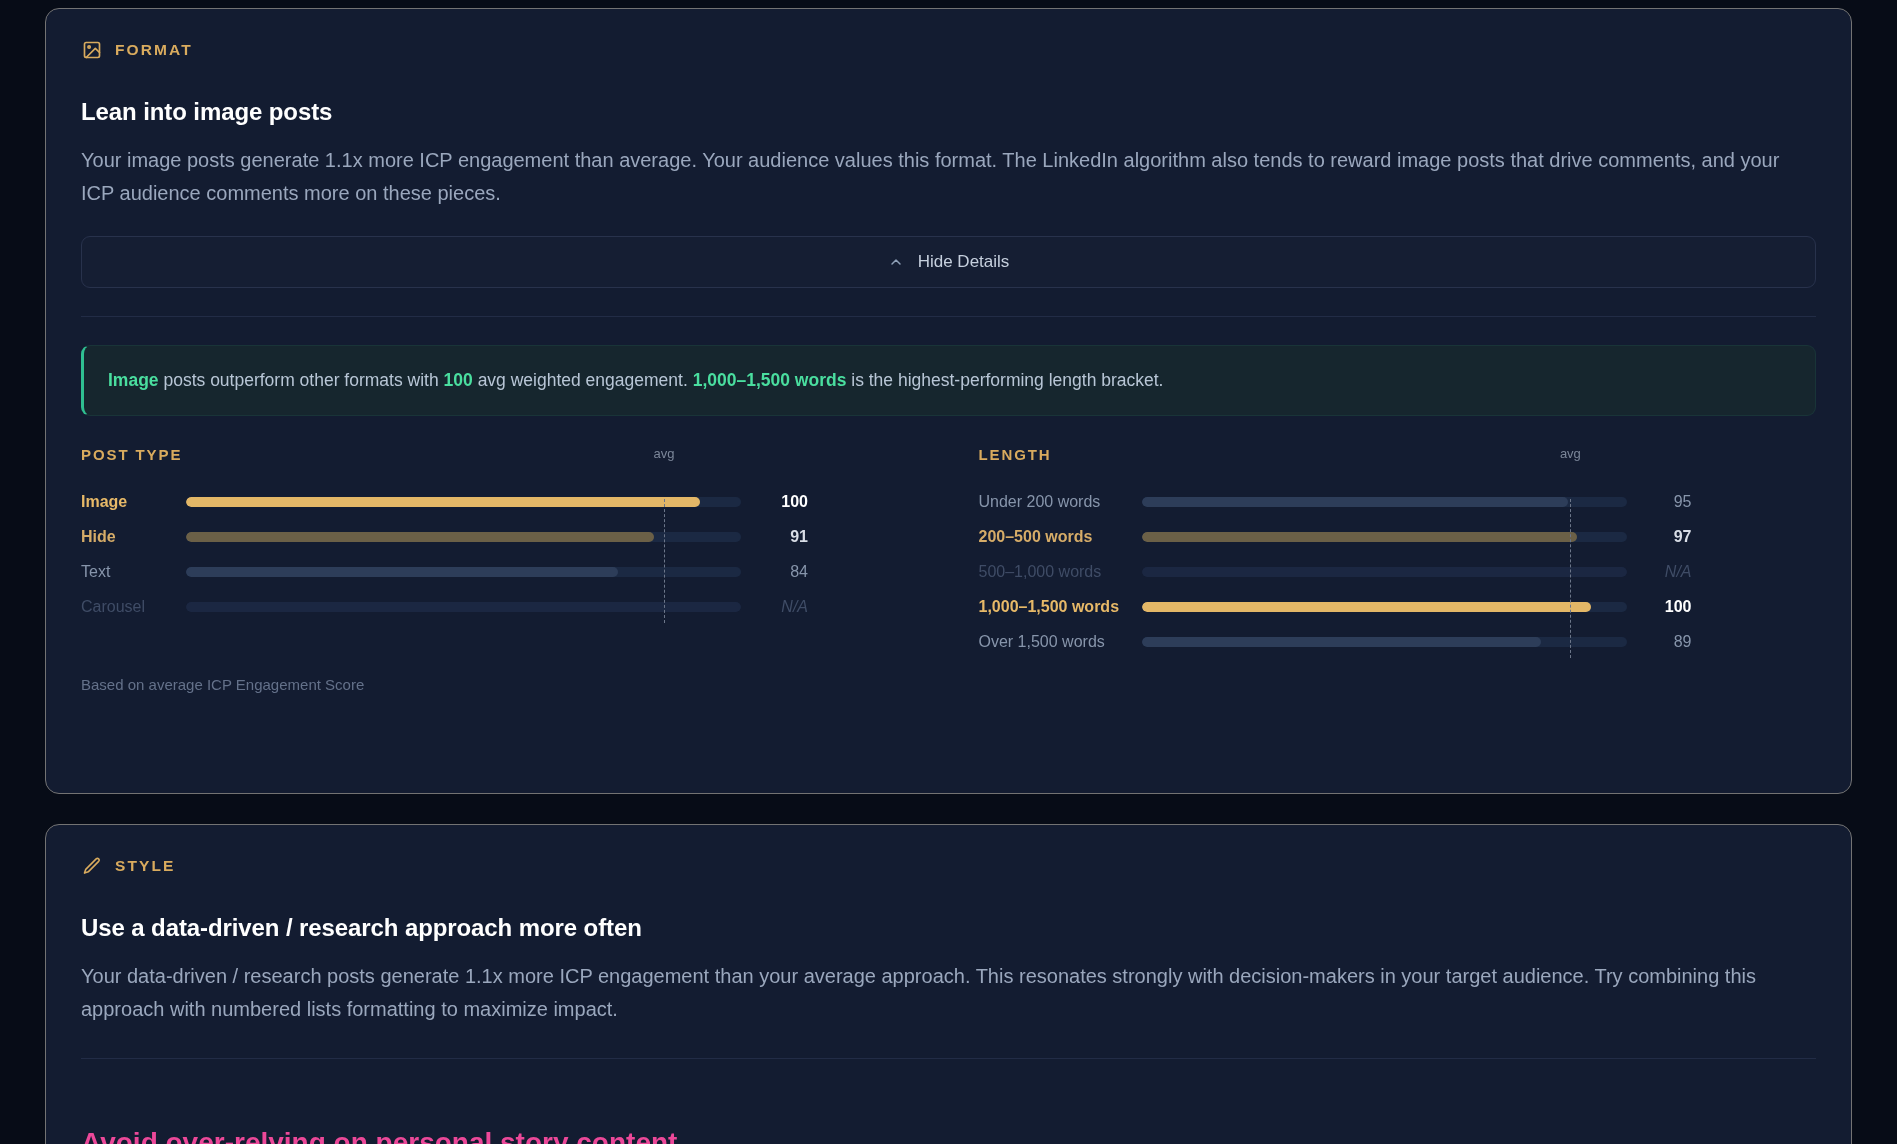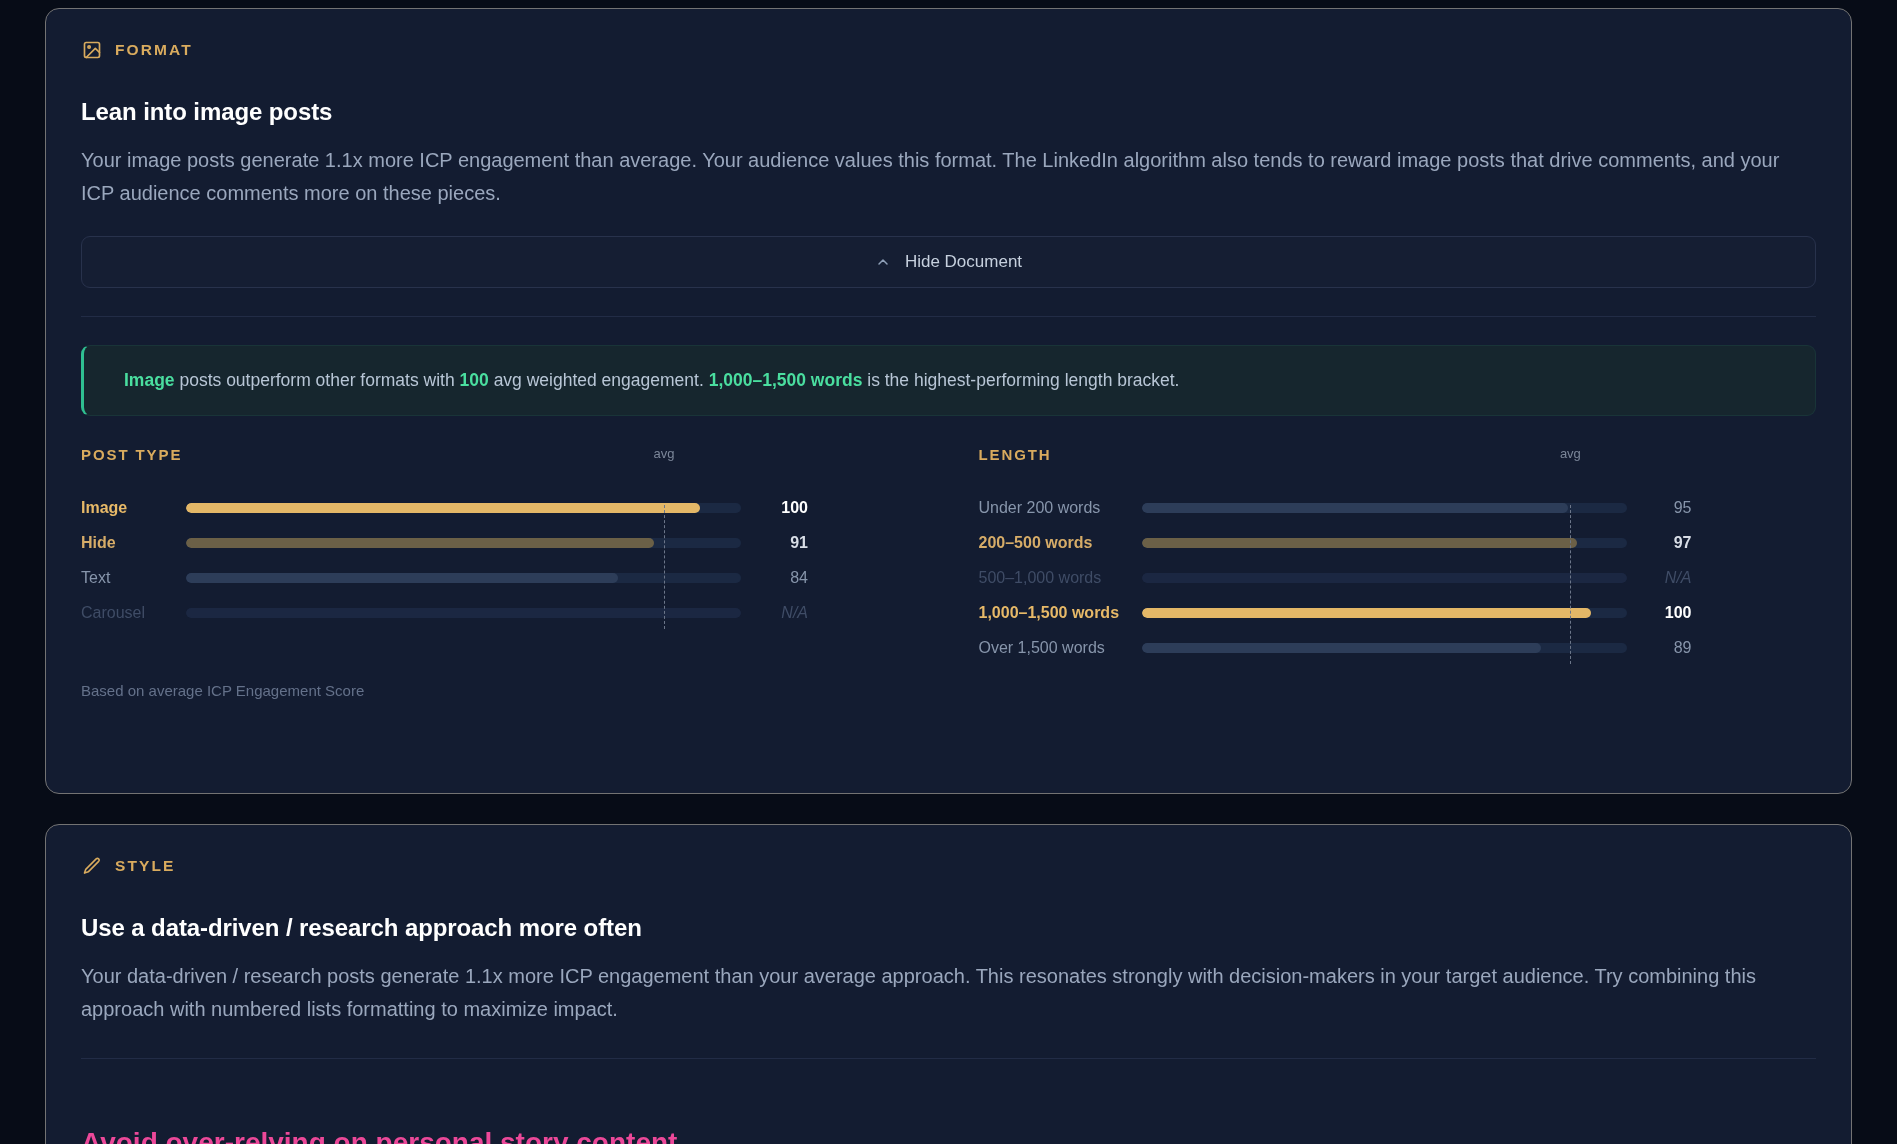--- a/index.html
+++ b/index.html
@@ -106,21 +106,21 @@
     border-top: 1px solid #222c46;
   }
 
   
   .insight {
     margin-top: 28px;
     background: #16262e;
     border: 1px solid #23525055;
     border-left: 3px solid #2fbf91;
     border-radius: 9px;
-    padding: 22px 40px;
+    padding: 22px 24px;
     font-size: 17.5px;
     color: #b8c6d6;
     line-height: 1.4;
   }
   .insight .hl {
     color: #4ade9f;
     font-weight: bold;
   }
 
   
@@ -129,21 +129,21 @@
     gap: 60px;
     margin-top: 30px;
   }
   .chart-col { flex: 1; position: relative; }
 
   .chart-title {
     font-size: 15px;
     font-weight: bold;
     letter-spacing: 1.9px;
     color: #d9ab5e;
-    margin-bottom: 28px;
+    margin-bottom: 22px;
   }
 
   .avg-label {
     position: absolute;
     top: 0px;
     font-size: 13px;
     color: #7b8699;
     transform: translateX(-50%);
   }
 
@@ -251,21 +251,21 @@
 
     <h2 class="rec-title">Lean into image posts</h2>
     <p class="rec-body">Your image posts generate 1.1x more ICP engagement than average. Your audience values this format. The LinkedIn algorithm also tends to reward image posts that drive comments, and your ICP audience comments more on these pieces.</p>
 
     <div class="details-toggle">
       <span class="chev">
         <svg width="16" height="16" viewBox="0 0 24 24" fill="none" stroke="currentColor" stroke-width="2.2" stroke-linecap="round" stroke-linejoin="round">
           <path d="M18 15l-6-6-6 6"></path>
         </svg>
       </span>
-      <span class="dt-label">Hide Document</span>
+      <span class="dt-label">Hide Details</span>
     </div>
 
     <div class="hr"></div>
 
     <div class="insight">
       <span class="hl">Image</span><span> posts outperform other formats with </span><span class="hl">100</span><span> avg weighted engagement. </span><span class="hl">1,000–1,500 words</span><span> is the highest‑performing length bracket.</span>
     </div>
 
     <div class="charts">
 

